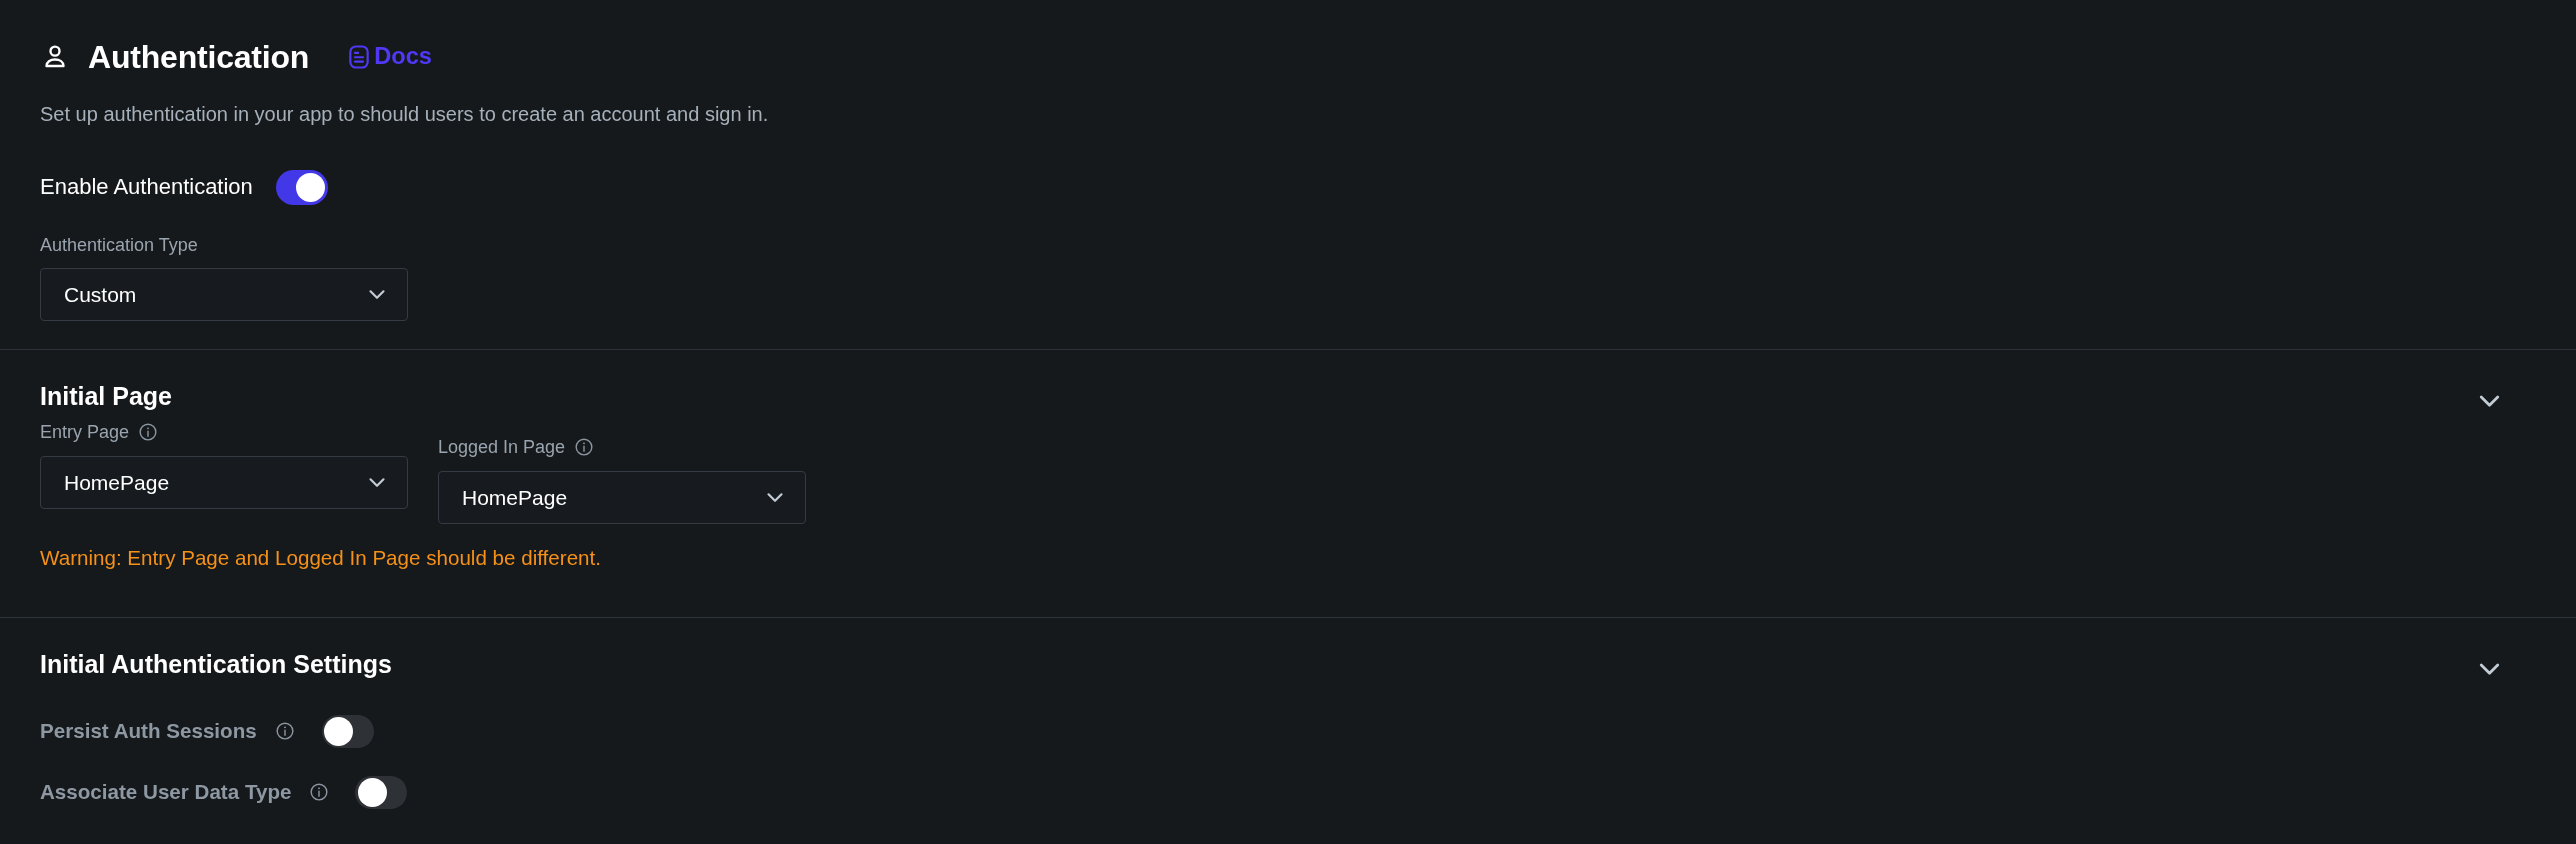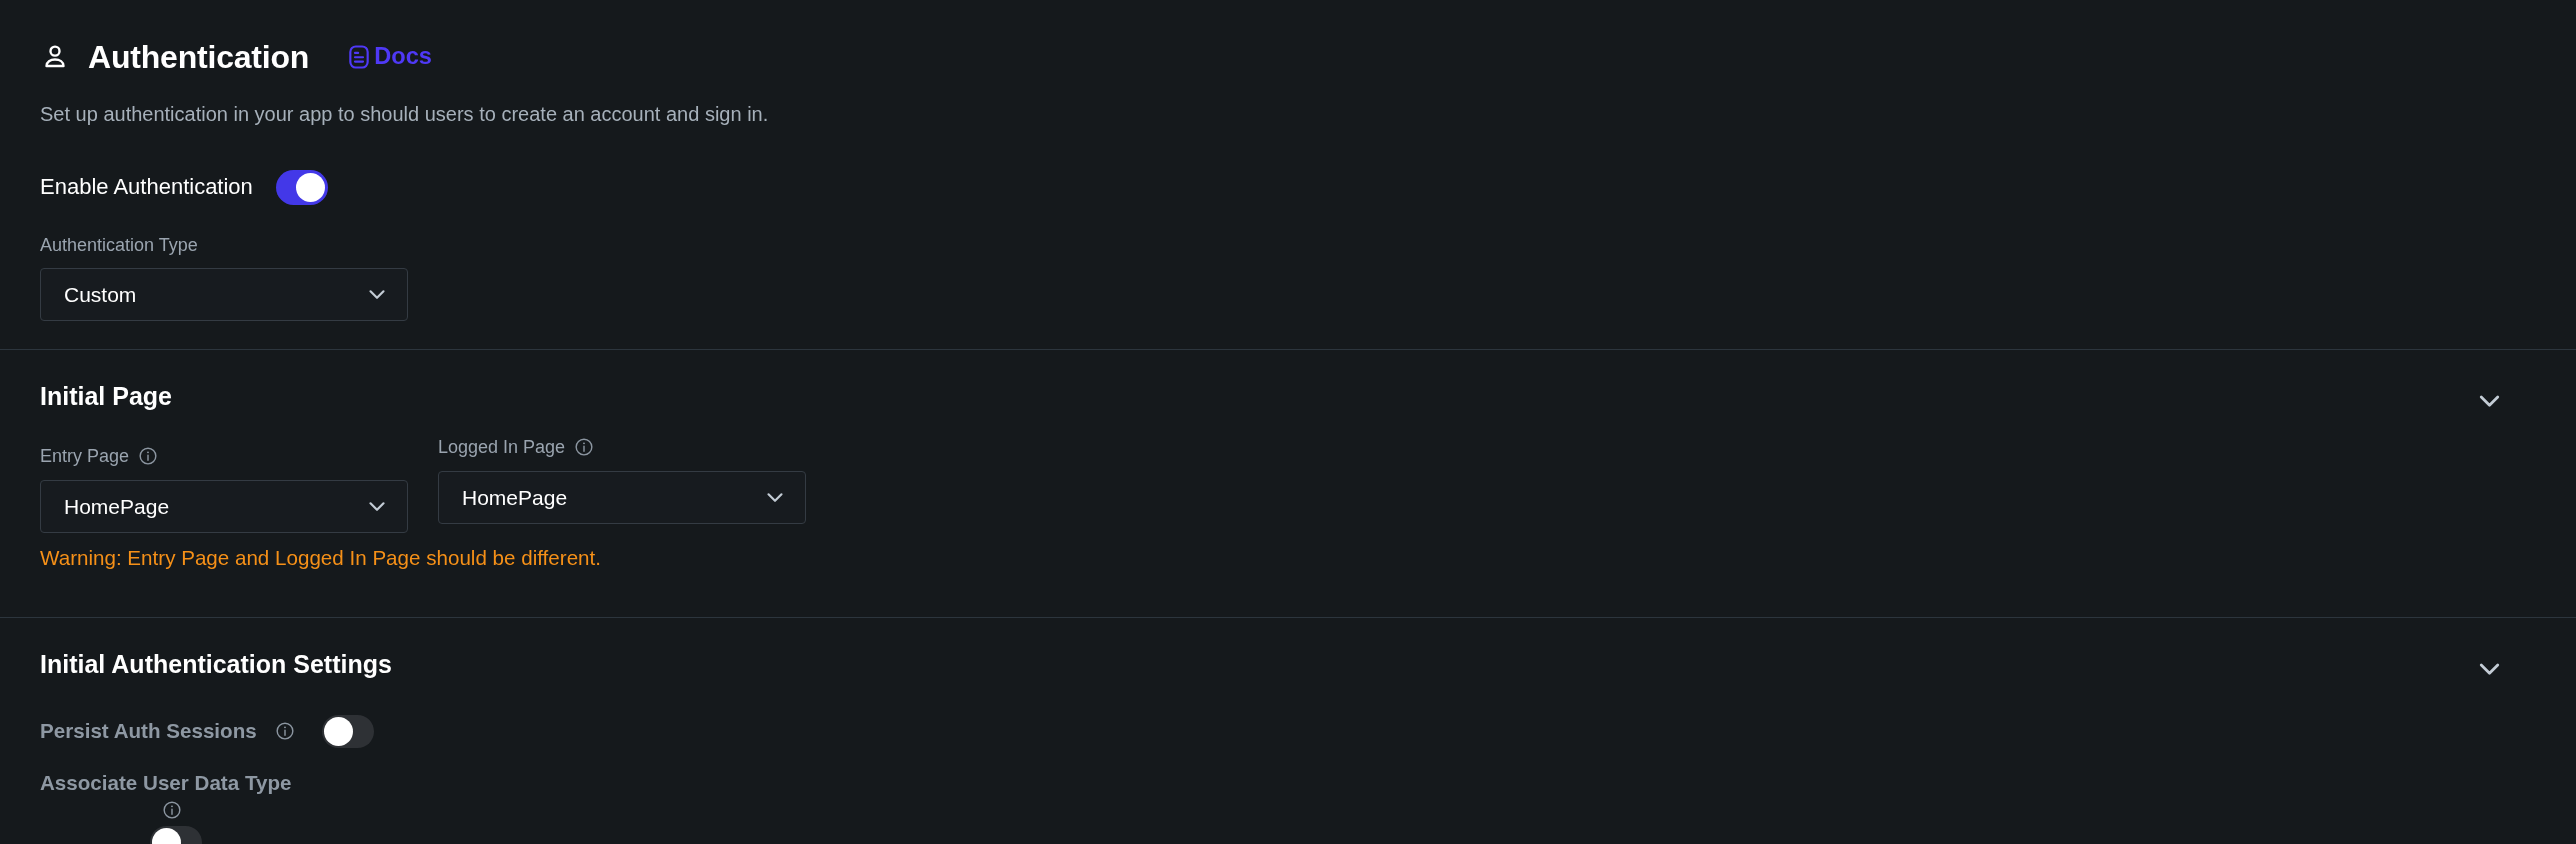--- a/index.html
+++ b/index.html
@@ -319,21 +319,21 @@
   <div class="section-head" style="top:384px;">Initial Page</div>
 
   <div class="section-chevron" style="top:384px;">
     <span>
       <svg viewBox="0 0 24 24" fill="none">
         <polyline points="6,9.5 12,15.5 18,9.5" stroke="#c3ccd5" stroke-width="2" stroke-linecap="round" stroke-linejoin="round"></polyline>
       </svg>
     </span>
   </div>
 
-  <div class="field" style="left:40px; top:446px;">
+  <div class="field" style="left:40px; top:422px;">
     <div class="field-label">
       <span>Entry Page</span>
       <span>
         <svg class="info-icon" viewBox="0 0 24 24" fill="none">
           <circle cx="12" cy="12" r="9.4" stroke="#8c96a1" stroke-width="1.7"></circle>
           <circle cx="12" cy="7.6" r="1.15" fill="#8c96a1"></circle>
           <line x1="12" y1="10.9" x2="12" y2="17" stroke="#8c96a1" stroke-width="1.7" stroke-linecap="round"></line>
         </svg>
       </span>
     </div>
@@ -389,21 +389,21 @@
         <circle cx="12" cy="12" r="9.4" stroke="#8c96a1" stroke-width="1.7"></circle>
         <circle cx="12" cy="7.6" r="1.15" fill="#8c96a1"></circle>
         <line x1="12" y1="10.9" x2="12" y2="17" stroke="#8c96a1" stroke-width="1.7" stroke-linecap="round"></line>
       </svg>
     </span>
     <span class="toggle toggle-sm">
       <span class="knob"></span>
     </span>
   </div>
 
-  <div class="setting-row" style="top:773px;flex-direction:column;">
+  <div class="setting-row" style="top:773px;">
     <span class="setting-label">Associate User Data Type</span>
     <span>
       <svg class="info-icon" viewBox="0 0 24 24" fill="none">
         <circle cx="12" cy="12" r="9.4" stroke="#8c96a1" stroke-width="1.7"></circle>
         <circle cx="12" cy="7.6" r="1.15" fill="#8c96a1"></circle>
         <line x1="12" y1="10.9" x2="12" y2="17" stroke="#8c96a1" stroke-width="1.7" stroke-linecap="round"></line>
       </svg>
     </span>
     <span class="toggle toggle-sm">
       <span class="knob"></span>

